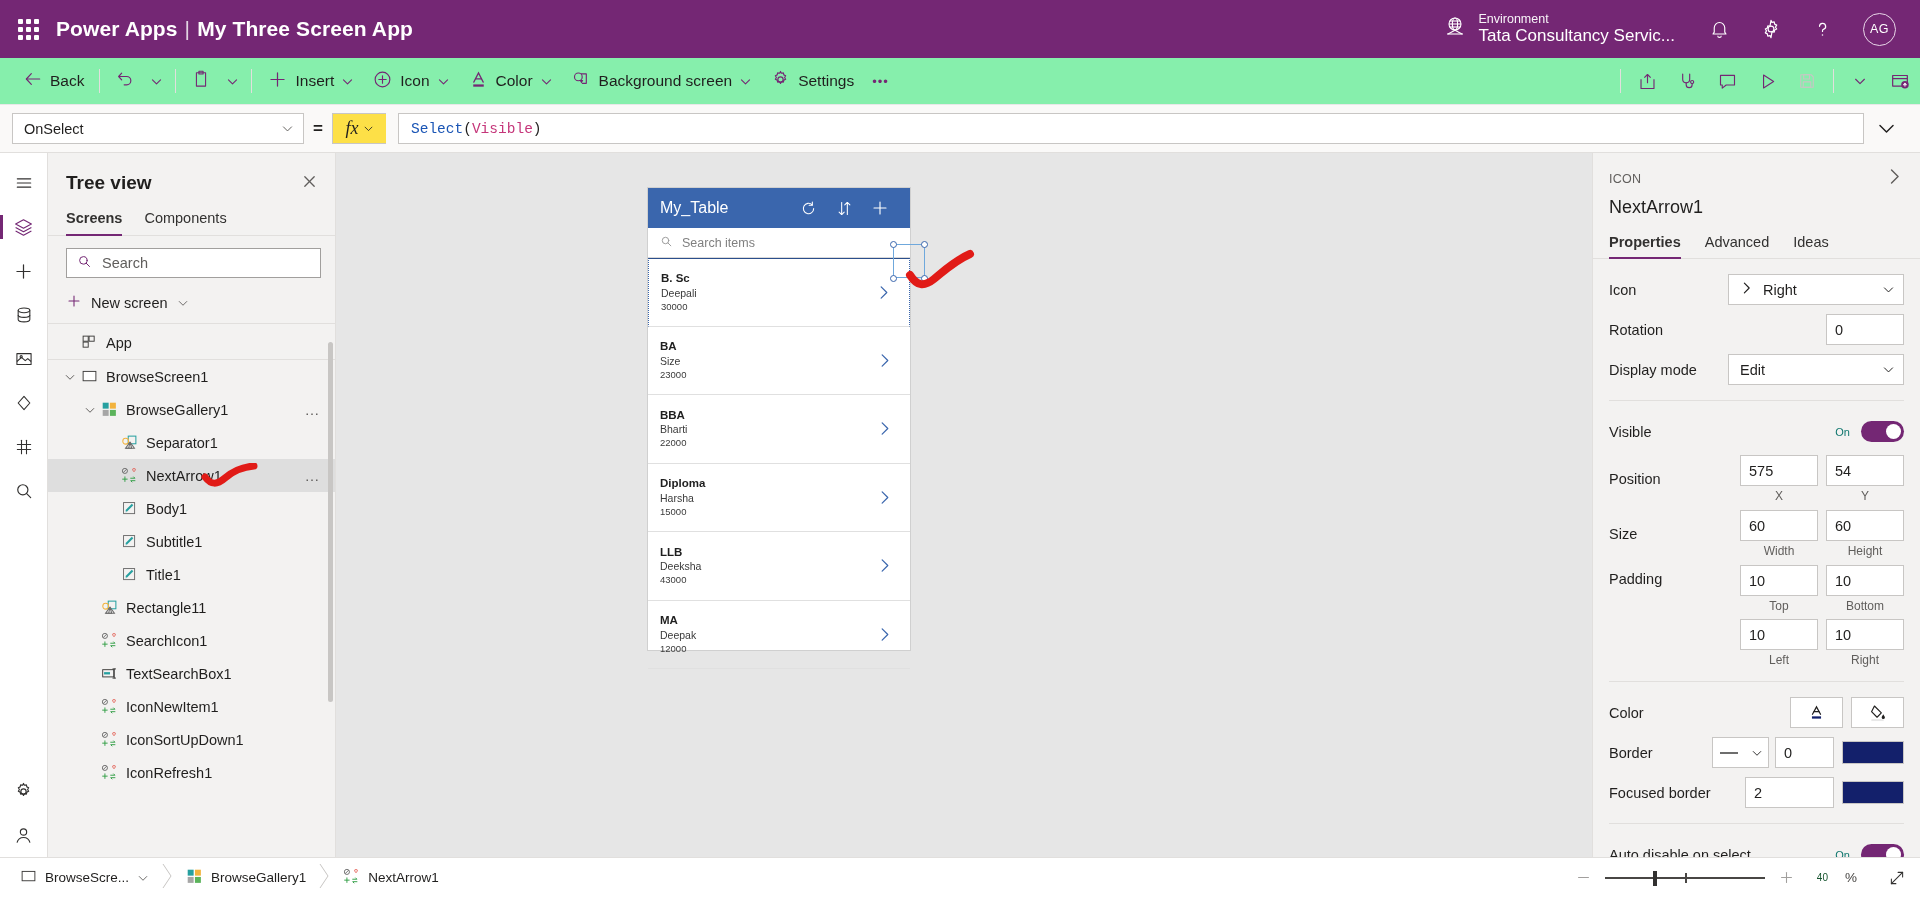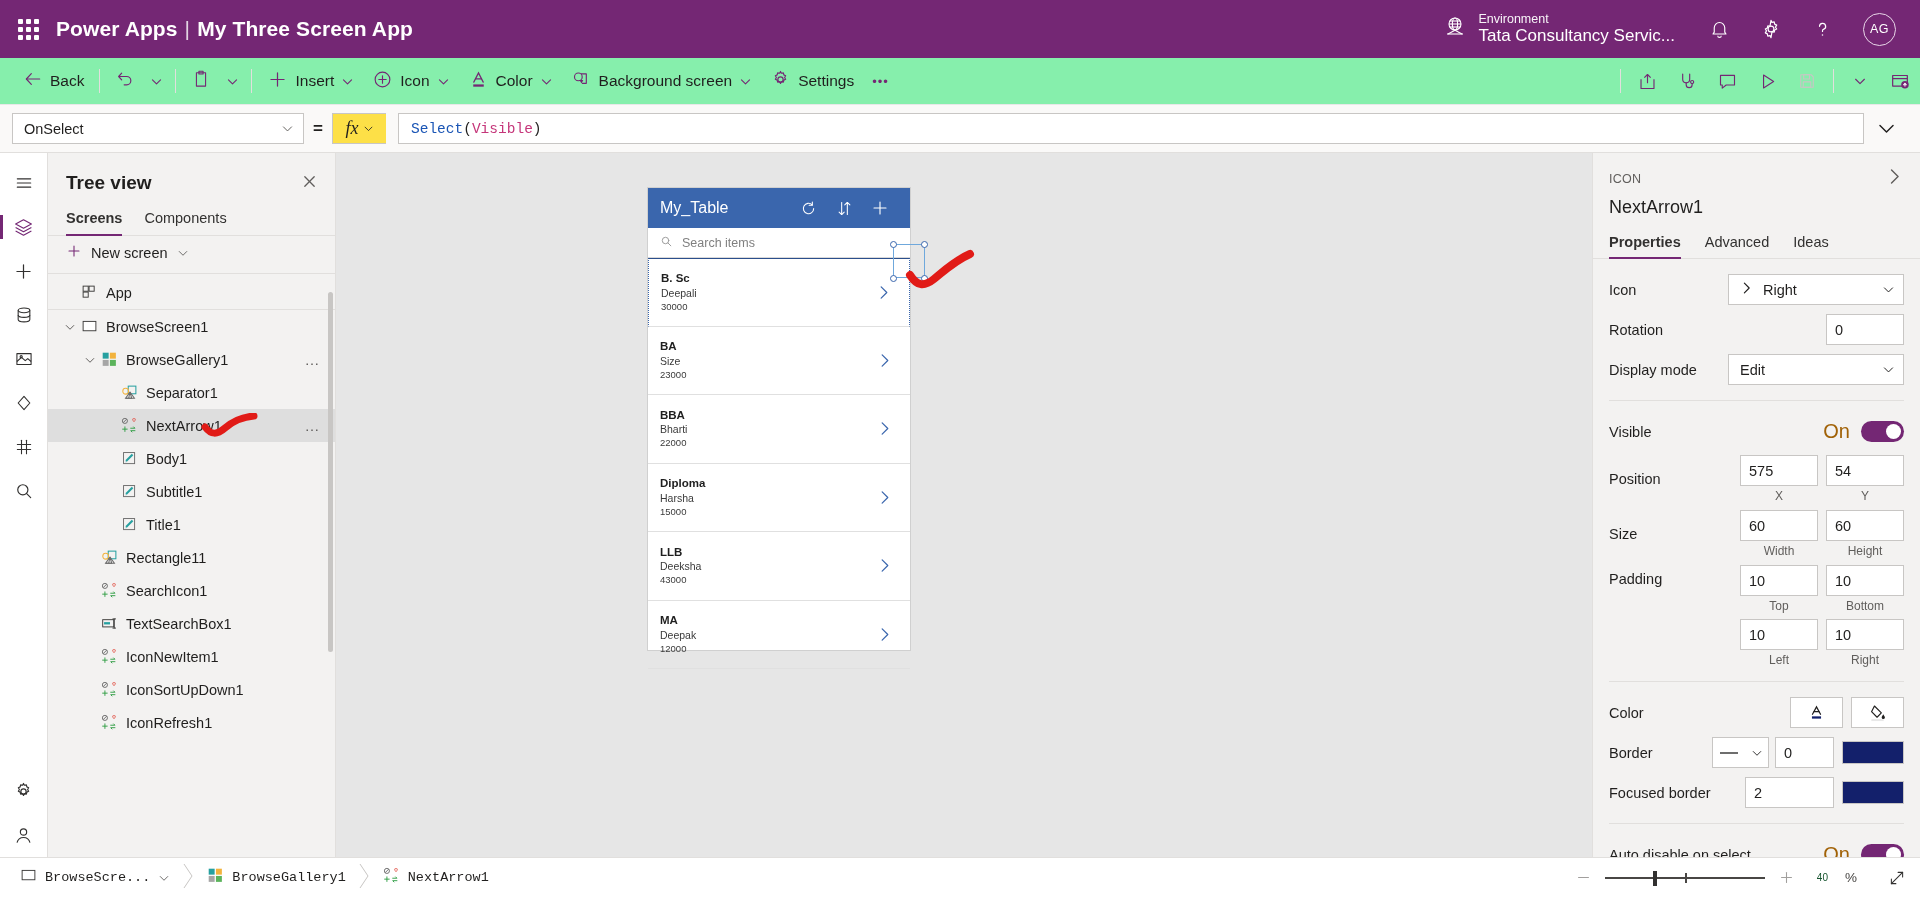--- a/index.html
+++ b/index.html
@@ -189,40 +189,40 @@
   .ctrl-select .sel-val { flex: 1 1 auto; }
   .ctrl-input {
     width: 78px; height: 31px; background: #fff; border: 1px solid #c8c6c4;
     font-size: 14.5px; color: #201f1e; padding: 0 8px; outline: none;
     font-family: "Liberation Sans", sans-serif;
   }
   .pair { display: flex; gap: 8px; }
   .pair-col { display: flex; flex-direction: column; align-items: center; }
   .pair-cap { font-size: 12px; color: #605e5c; margin-top: 3px; }
   .toggle-wrap { display: flex; align-items: center; gap: 11px; }
-  .toggle-label { font-size: 20px; color: #a16207; }
+  .toggle-label { font-size: 11px; color: #0f766e; }
   .toggle { width: 43px; height: 21px; background: #742774; border-radius: 11px; position: relative; cursor: pointer; }
   .toggle .knob { position: absolute; top: 3px; right: 3px; width: 15px; height: 15px; background: #fff; border-radius: 50%; }
   .swatch-btn {
     width: 53px; height: 31px; background: #fff; border: 1px solid #c8c6c4; display: flex;
     align-items: center; justify-content: center; cursor: pointer;
   }
   .color-chip { width: 62px; height: 23px; border: 1px solid #c8c6c4; cursor: pointer; }
   .border-style {
     width: 57px; height: 31px; background: #fff; border: 1px solid #c8c6c4; display: flex;
     align-items: center; justify-content: space-around; cursor: pointer;
   }
 
   
   .statusbar {
     height: 40px; flex: 0 0 40px; background: #fff; border-top: 1px solid #e1dfdd;
     display: flex; align-items: center; padding: 0 14px; position: relative;
   }
   .bc { display: flex; align-items: center; }
-  .bc-item { display: flex; align-items: center; gap: 8px; font-size: 13.5px; color: #201f1e; cursor: pointer; padding: 0 6px; font-family: Liberation Mono, monospace; }
+  .bc-item { display: flex; align-items: center; gap: 8px; font-size: 13.5px; color: #201f1e; cursor: pointer; padding: 0 6px; }
   .bc-sep { color: #c8c6c4; margin: 0 7px; }
   .sb-spacer { flex: 1 1 auto; }
   .zoom-ctl { display: flex; align-items: center; gap: 13px; }
   .zoom-btn { color: #a19f9d; cursor: pointer; display: flex; align-items: center; }
   .slider { width: 160px; height: 18px; position: relative; cursor: pointer; }
   .slider .track { position: absolute; top: 8px; left: 0; right: 0; height: 2.5px; background: #484644; }
   .slider .tick { position: absolute; top: 4px; left: 50%; width: 2px; height: 10px; background: #484644; }
   .slider .thumb { position: absolute; top: 2px; left: 30%; width: 4px; height: 15px; background: #323130; }
   .zoom-val { font-size: 10px; color: #14532d; min-width: 20px; text-align: right; }
   .zoom-pct { font-size: 13.5px; color: #484644; margin-left: 4px; }
@@ -557,20 +557,31 @@
         <span class="tree-close">
           <svg width="15" height="15" viewBox="0 0 16 16" fill="none" stroke="#605e5c" stroke-width="1.4" stroke-linecap="round">
               <line x1="3" y1="3" x2="13" y2="13"></line>
               <line x1="13" y1="3" x2="3" y2="13"></line>
             </svg>
         </span>
       </div>
       <div class="tree-tabs">
         <span class="tree-tab active">Screens</span>
         <span class="tree-tab">Components</span>
+      </div>
+      <div class="tree-search-wrap">
+        <div class="tree-search">
+          <span>
+            <svg width="15" height="15" viewBox="0 0 24 24" fill="none" stroke="#742774" stroke-width="1.6" stroke-linecap="round">
+                <circle cx="10.2" cy="10.2" r="6"></circle>
+                <line x1="14.6" y1="14.6" x2="20" y2="20"></line>
+              </svg>
+          </span>
+          <input type="text" placeholder="Search" style="">
+        </div>
       </div>
       <div class="newscreen">
         <span>
           <svg width="16" height="16" viewBox="0 0 24 24" fill="none" stroke="#742774" stroke-width="1.6" stroke-linecap="round">
               <line x1="12" y1="4.5" x2="12" y2="19.5"></line>
               <line x1="4.5" y1="12" x2="19.5" y2="12"></line>
             </svg>
         </span>
         <span>New screen</span>
         <svg width="12" height="12" viewBox="0 0 16 16" fill="none" stroke="#605e5c" stroke-width="1.2" stroke-linecap="round" stroke-linejoin="round">

